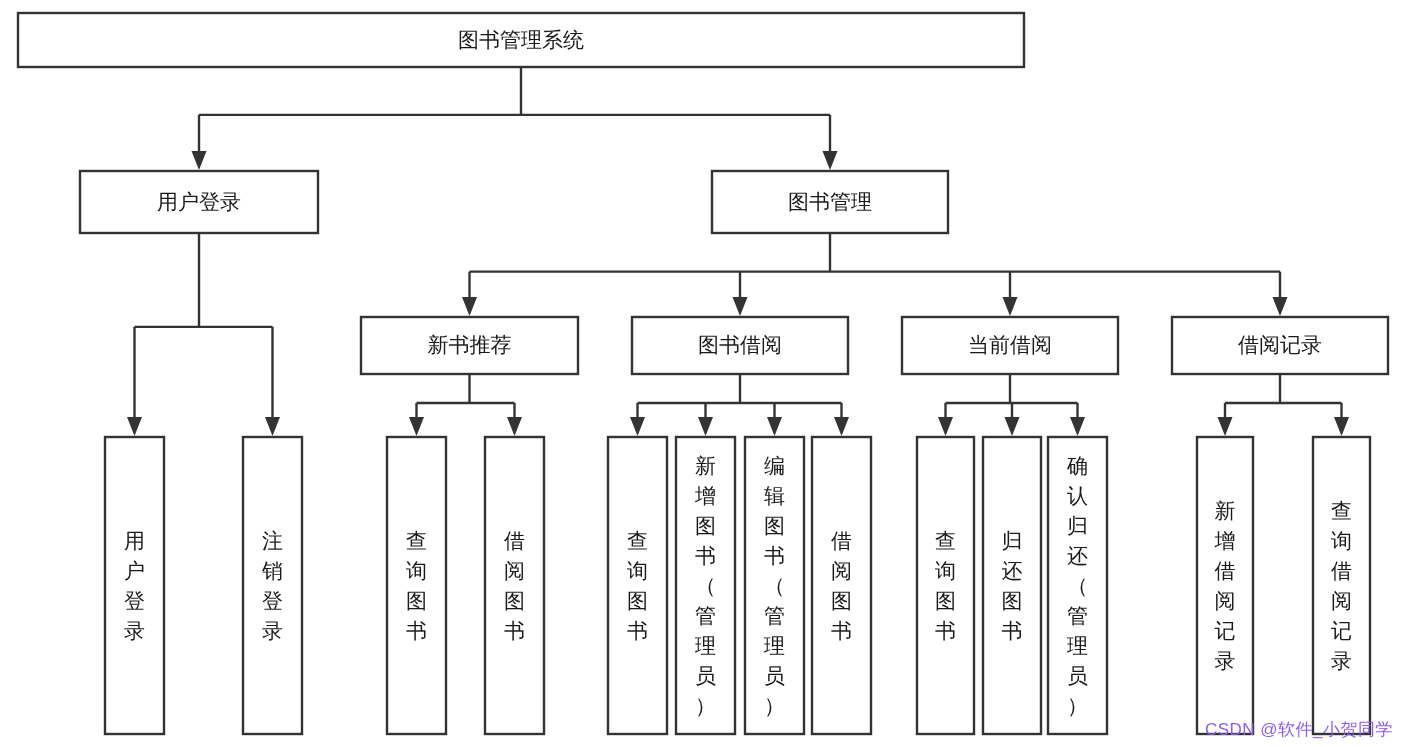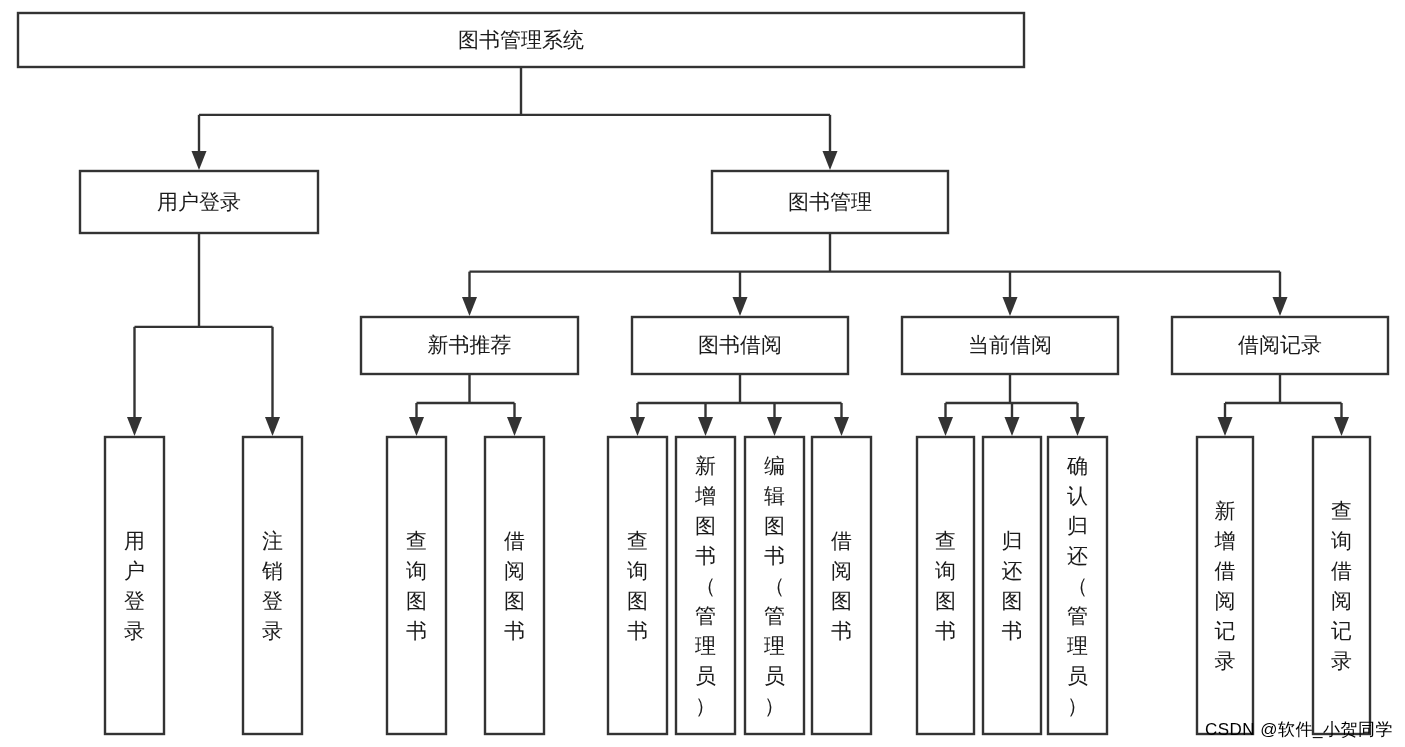--- a/index.html
+++ b/index.html
@@ -52,21 +52,21 @@
   .arrow-head {
     fill: #333333;
     stroke: none;
   }
   .watermark {
     position: absolute;
     right: 12px;
     bottom: 6px;
     font-family: "Liberation Sans", "DejaVu Sans", sans-serif;
     font-size: 17px;
-    color: #000000;
+    color: #8b5cf6;
     white-space: nowrap;
     letter-spacing: 0.5px;
     user-select: none;
     margin-top: 7px;
   }
 </style>
 </head>
 <body>
 
 <div id="diagram-root">

